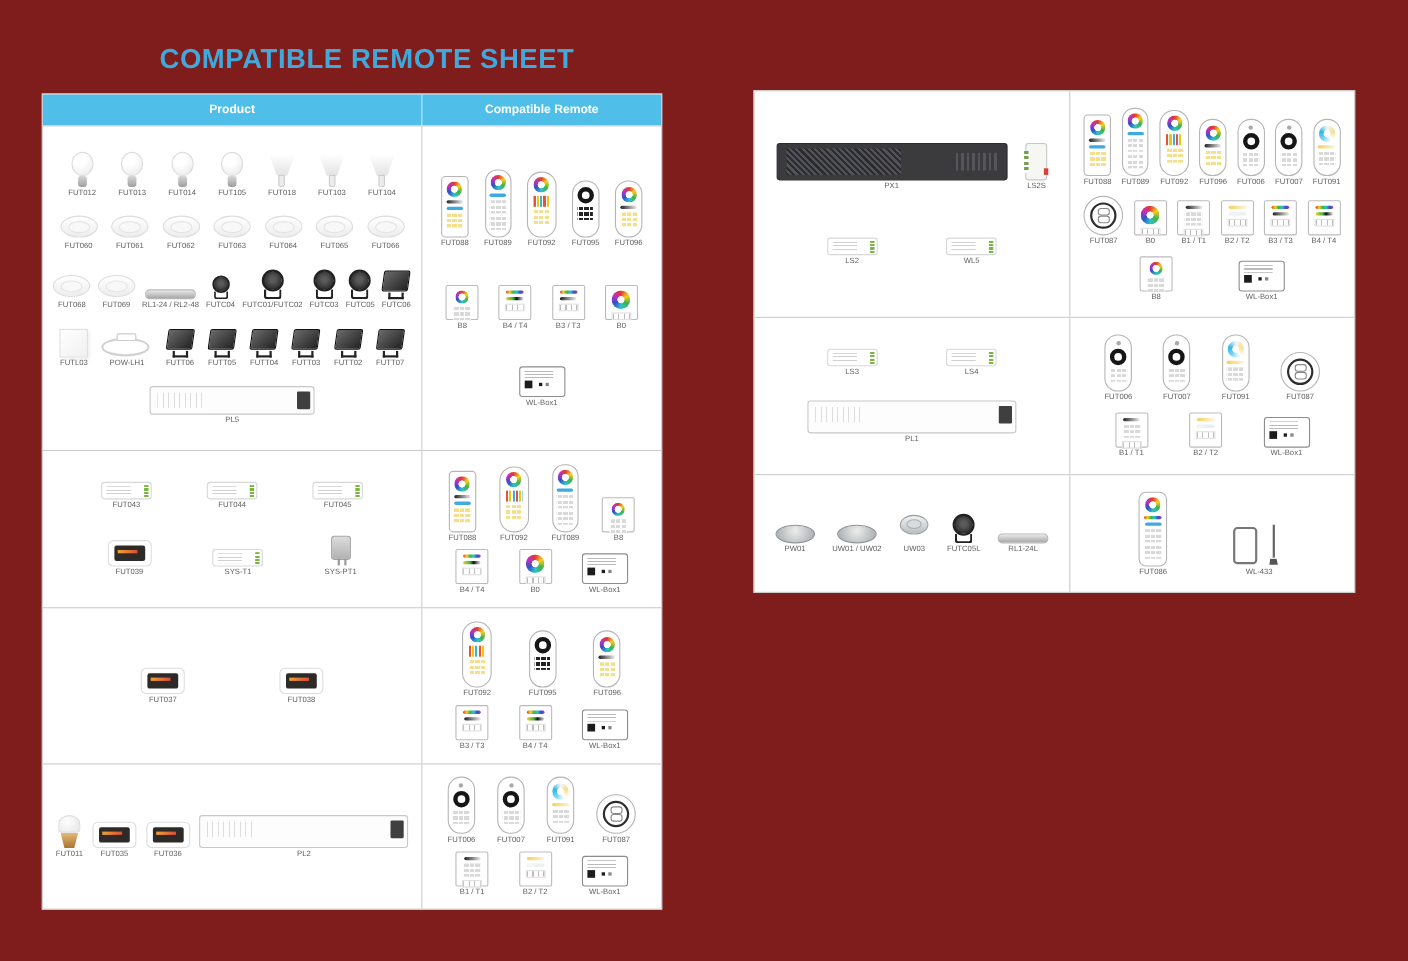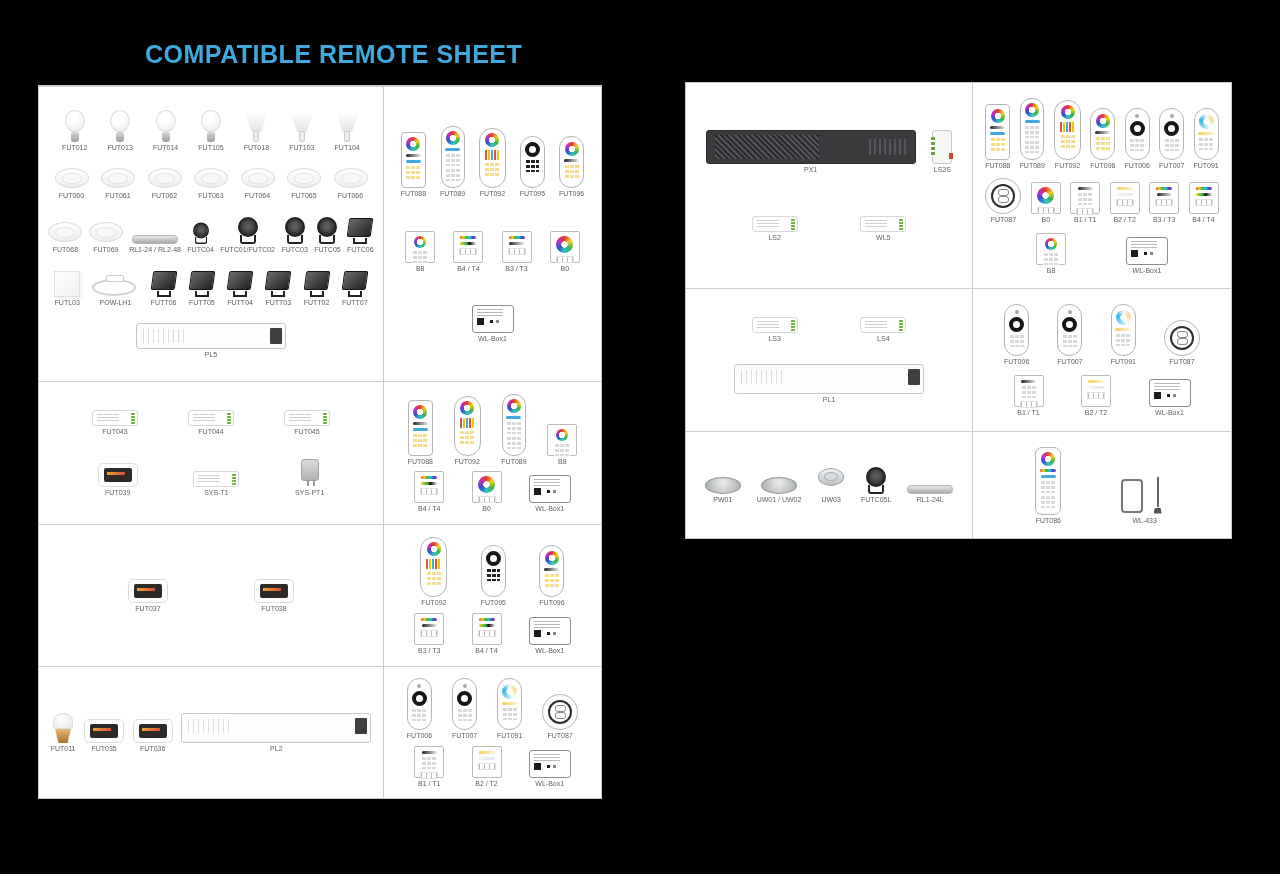--- a/index.html
+++ b/index.html
@@ -1,16 +1,16 @@
 <!DOCTYPE html>
 <html style="--accent: #3FA9DC; --header-bg: #4FBFE9; --header-text: #FFFFFF;"><head>
 <meta charset="utf-8">
 <style>
   html,body{margin:0;padding:0;background:#fff;}
-  .page{position:relative;width:1280px;height:874px;background:#000000;overflow:hidden;
+  .page{position:relative;width:1280px;height:874px;background:#7f1d1d;overflow:hidden;
         font-family:"Liberation Sans",sans-serif;}
   .title{position:absolute;left:145px;top:40px;font-size:25px;font-weight:bold;
          color:var(--accent,#3FA9DC);letter-spacing:.5px;}
 
   
   .tbl{position:absolute;border:1px solid #c9c9c9;box-sizing:border-box;background:#fff;}
   .left-tbl{left:38px;top:85px;width:564px;}
   .right-tbl{left:685px;top:82px;width:547px;}
   .thead{display:flex;height:28px;background:var(--header-bg,#4FBFE9);}
   .th{display:flex;align-items:center;justify-content:center;color:var(--header-text,#fff);
@@ -173,20 +173,24 @@
   .c-lines{width:26px;height:7px;flex:none;background:repeating-linear-gradient(#b9b9b9 0 1px,transparent 1px 3px);}
   .c-qr{width:7px;height:7px;flex:none;background:#1c1c1c;box-shadow:11px 0 0 -2px #1c1c1c,17px 0 0 -2px #888;}
 </style>
 </head>
 <body>
 
 <div class="page">
   <div class="title">COMPATIBLE REMOTE SHEET</div>
 
   <div class="tbl left-tbl">
+    <div class="thead">
+      <div class="th prod">Product</div>
+      <div class="th rem">Compatible Remote</div>
+    </div>
     <div class="rows">
         <div class="t-row">
           <div class="cell products">
             <div class="grp">
               <div class="item">
                 <div class="icon i-bulb"></div>
                 <div class="lbl">FUT012</div>
               </div>
               <div class="item">
                 <div class="icon i-bulb"></div>

